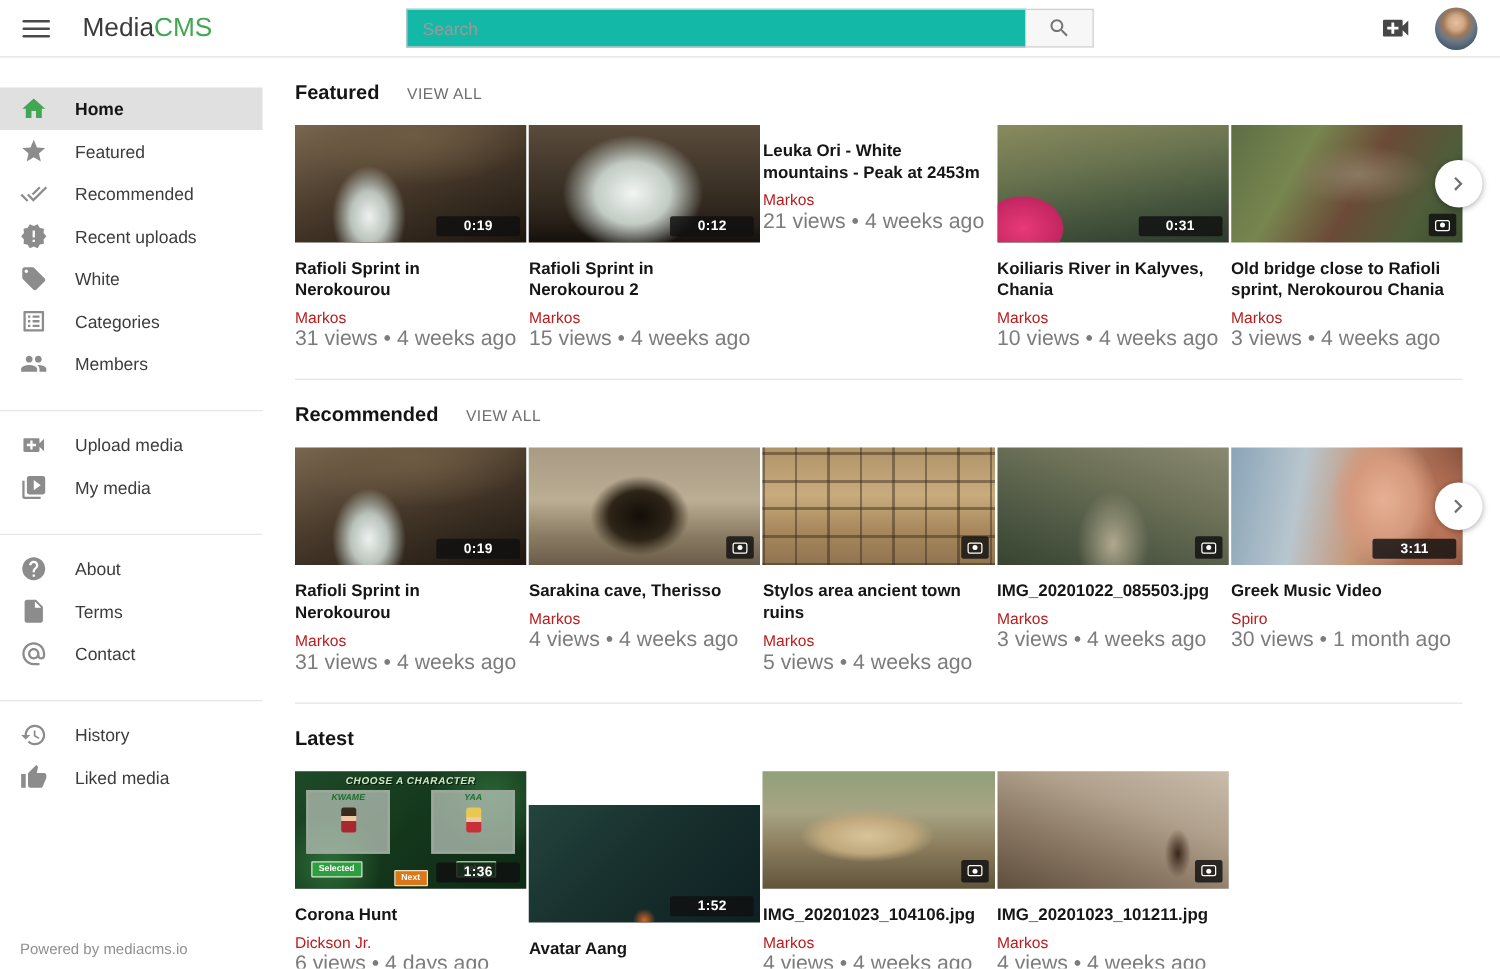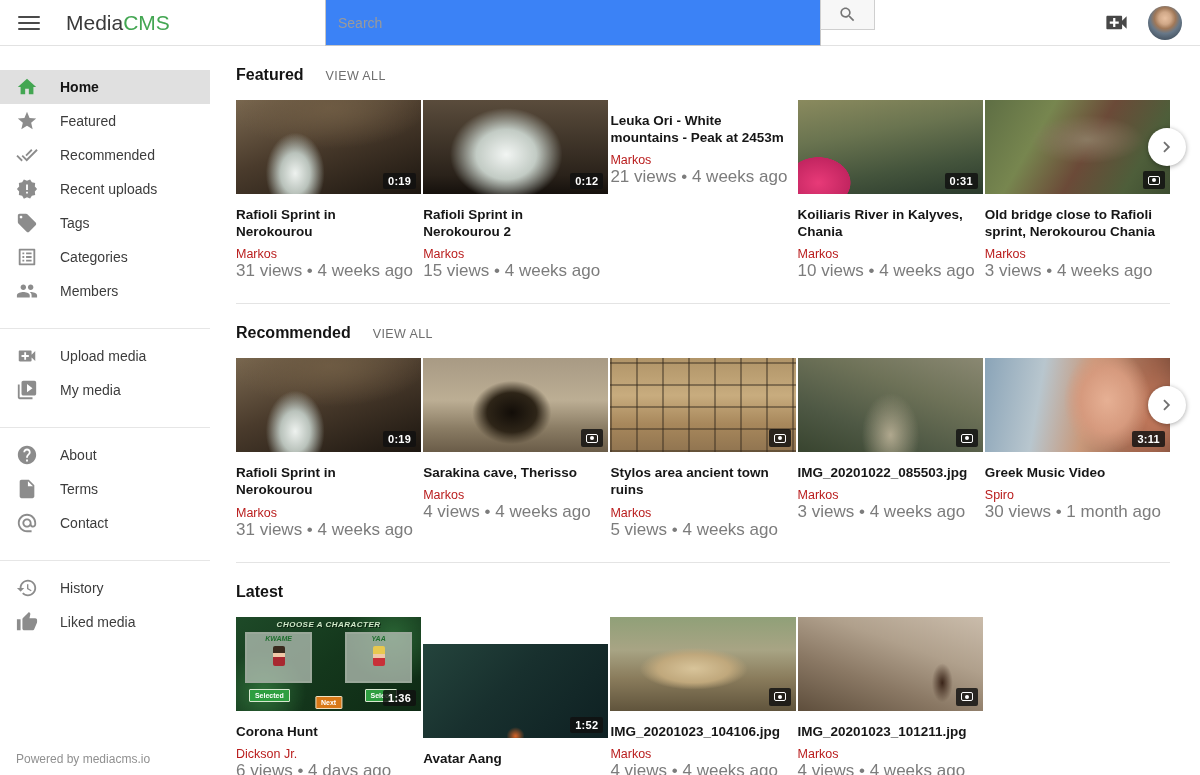--- a/index.html
+++ b/index.html
@@ -11,21 +11,21 @@
   }
   svg { display:block; width:100%; height:100%; fill:currentColor; }
 
   
   .topbar { height:46px; display:flex; align-items:center; border-bottom:1px solid #e2e2e2; background:#fff; position:relative; z-index:5; }
   .hamburger { margin-left:18px; width:22px; background:none; border:none; padding:0; cursor:pointer; }
   .hamburger span { display:block; height:2px; background:#4a4a4a; margin:4px 0; border-radius:1px; }
   .logo { margin-left:26px; font-size:21px; color:#3a3a3a; cursor:pointer; white-space:nowrap; }
   .logo .cms { color:var(--green); }
   .search-wrap { position:absolute; left:50%; transform:translateX(-50%); display:flex; }
-  .search-input { width:496px; height:47px; border:1px solid #c6c6c6; padding:0 12px; font-size:14px; color:#333; outline:none; background:#3b82f6; font-family:inherit; }
+  .search-input { width:496px; height:31px; border:1px solid #c6c6c6; padding:0 12px; font-size:14px; color:#333; outline:none; background:#14b8a6; font-family:inherit; }
   .search-input::placeholder { color:#9a9a9a; }
   .search-btn { width:55px; height:31px; margin-left:-1px; background:#f7f7f7; border:1px solid #cfcfcf; cursor:pointer; display:flex; align-items:center; justify-content:center; color:#757575; }
   .search-btn .i { width:19px; height:19px; }
   .topbar-right { margin-left:auto; display:flex; align-items:center; gap:18px; padding-right:18px; }
   .upload-btn { width:27px; height:27px; color:#474747; background:none; border:none; padding:0; cursor:pointer; }
   .avatar { width:34px; height:34px; border-radius:50%; cursor:pointer; border:none; padding:0;
     background:radial-gradient(circle at 50% 36%, #e8c0a0 0%, #d0a888 22%, #a07858 38%, #687888 55%, #404e5c 85%, #303a46 100%); }
 
   
   .layout { display:flex; height:729px; }
@@ -41,21 +41,21 @@
 
   
   .content { flex:1; padding:20px 30px 0 26px; overflow:hidden; }
   .media-section { padding-bottom:22px; margin-bottom:20px; border-bottom:1px solid #e4e4e4; }
   .media-section:last-child { border-bottom:none; margin-bottom:0; }
   .section-header { display:flex; align-items:baseline; margin-bottom:16px; }
   .section-title { font-size:16px; font-weight:bold; color:#141414; margin:0; }
   .view-all { margin-left:22px; font-size:12.5px; color:#6e6e6e; letter-spacing:.4px; font-weight:500; cursor:pointer; }
   .cards-row { display:grid; grid-template-columns:repeat(5,1fr); gap:2px; position:relative; }
   .thumb { height:94px; position:relative; cursor:pointer; overflow:hidden; background-color:#888; }
-  .badge-time { position:absolute; bottom:5px; right:5px; background:rgba(16,16,16,.82); color:#fff; font-size:11px; font-weight:bold; letter-spacing:.3px; padding:2px 5px; border-radius:2px; z-index:2; }
+  .badge-time { position:absolute; bottom:5px; right:5px; background:rgba(16,16,16,.82); color:#fff; font-size:11px; font-weight:bold; letter-spacing:.3px; padding:2px 22px; border-radius:2px; z-index:2; }
   .badge-photo { position:absolute; bottom:5px; right:5px; background:rgba(16,16,16,.82); border-radius:2px; width:22px; height:18px; display:flex; align-items:center; justify-content:center; z-index:2; }
   .cam { width:12px; height:9px; border:1.5px solid #fff; border-radius:2px; position:relative; }
   .cam::after { content:''; position:absolute; width:4px; height:4px; background:#fff; border-radius:50%; top:50%; left:50%; transform:translate(-50%,-50%); }
   .card-title { margin-top:12px; font-size:13.5px; font-weight:bold; color:#161616; line-height:1.27; max-height:35px; overflow:hidden; cursor:pointer; padding-right:6px; }
   .card-author { margin-top:7px; font-size:12.5px; color:#b91c1c; cursor:pointer; }
   .card-meta { margin-top:0; font-size:17px; color:#7c7c7c; }
   .next-btn { position:absolute; right:-16px; top:47px; transform:translateY(-50%); width:38px; height:38px; border-radius:50%; background:#fff; border:none; box-shadow:0 1px 5px rgba(0,0,0,.35); color:#707070; cursor:pointer; display:flex; align-items:center; justify-content:center; z-index:3; }
   .next-btn .i { width:22px; height:22px; }
 
   
@@ -185,21 +185,21 @@
               </svg>
             </span>
             <span class="side-label">Recent uploads</span>
           </div>
           <div class="sidebar-item">
             <span class="side-icon">
               <svg viewBox="0 0 24 24">
                 <path d="M21.41 11.58l-9-9C12.05 2.22 11.55 2 11 2H4c-1.1 0-2 .9-2 2v7c0 .55.22 1.05.59 1.42l9 9c.36.36.86.58 1.41.58.55 0 1.05-.22 1.41-.59l7-7c.37-.36.59-.86.59-1.41 0-.55-.23-1.06-.59-1.42zM5.5 7C4.67 7 4 6.33 4 5.5S4.67 4 5.5 4 7 4.67 7 5.5 6.33 7 5.5 7z"></path>
               </svg>
             </span>
-            <span class="side-label">Tags</span>
+            <span class="side-label">White</span>
           </div>
           <div class="sidebar-item">
             <span class="side-icon">
               <svg viewBox="0 0 24 24">
                 <path d="M19 5v14H5V5h14m1.1-2H3.9c-.5 0-.9.4-.9.9v16.2c0 .4.4.9.9.9h16.2c.4 0 .9-.5.9-.9V3.9c0-.5-.5-.9-.9-.9zM11 7h6v2h-6V7zm0 4h6v2h-6v-2zm0 4h6v2h-6v-2zM7 7h2v2H7V7zm0 4h2v2H7v-2zm0 4h2v2H7v-2z"></path>
               </svg>
             </span>
             <span class="side-label">Categories</span>
           </div>
           <div class="sidebar-item">

